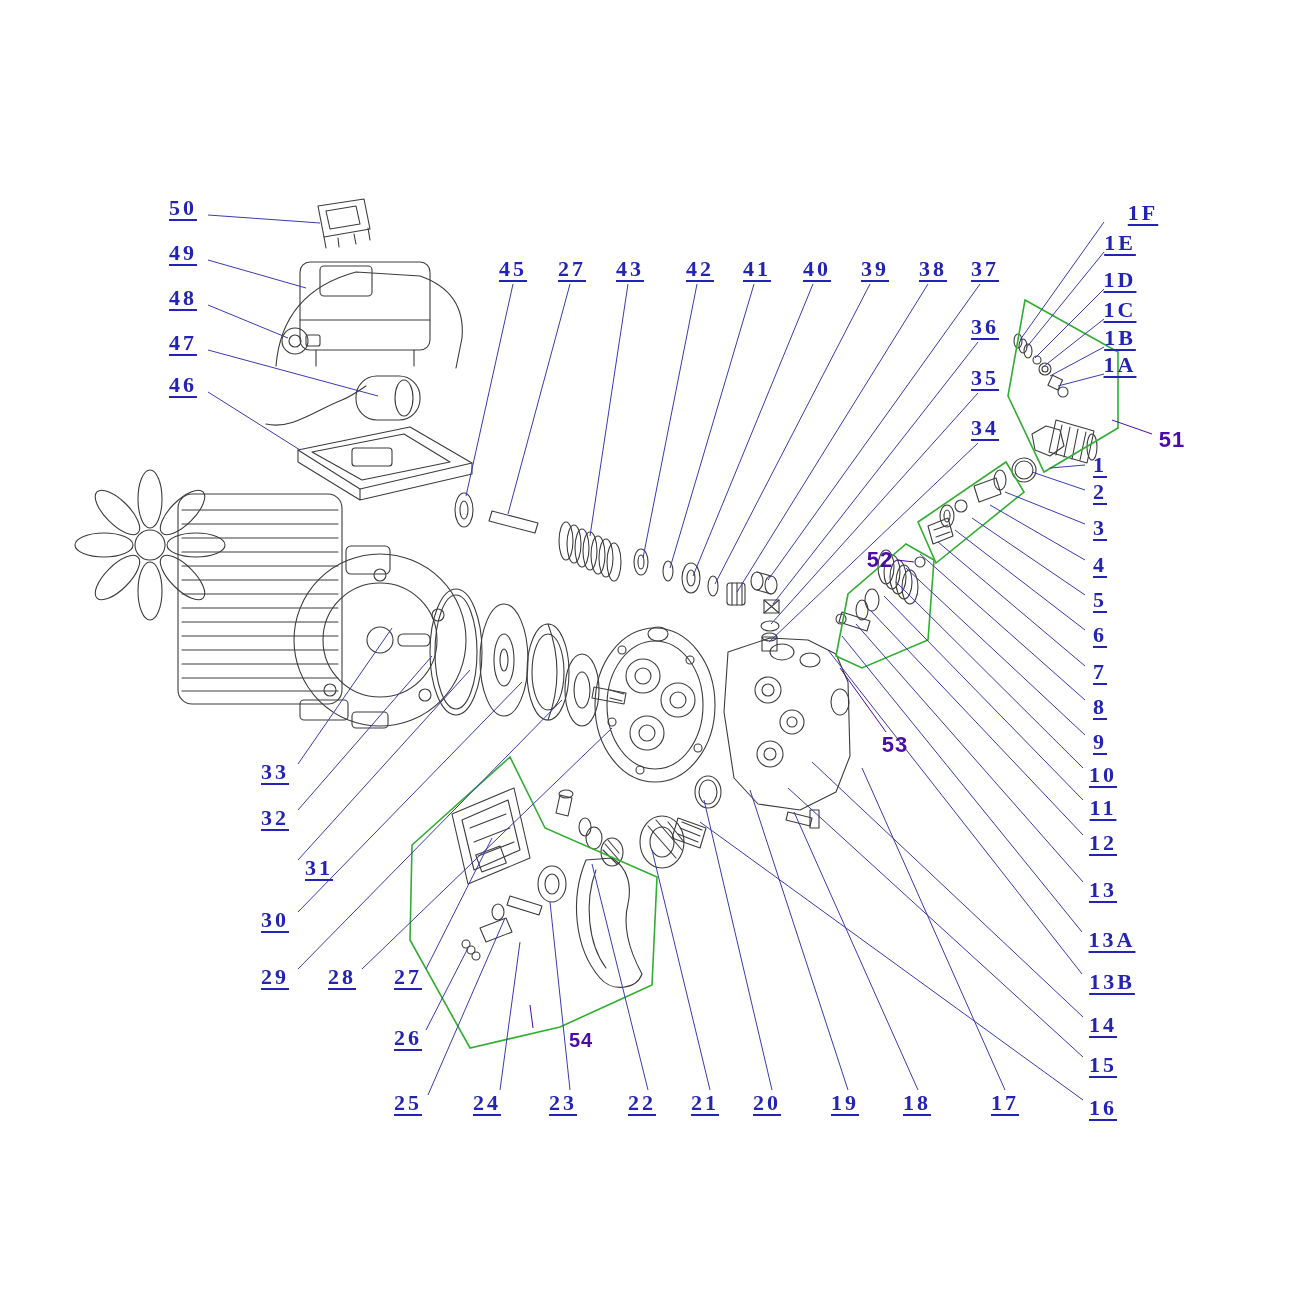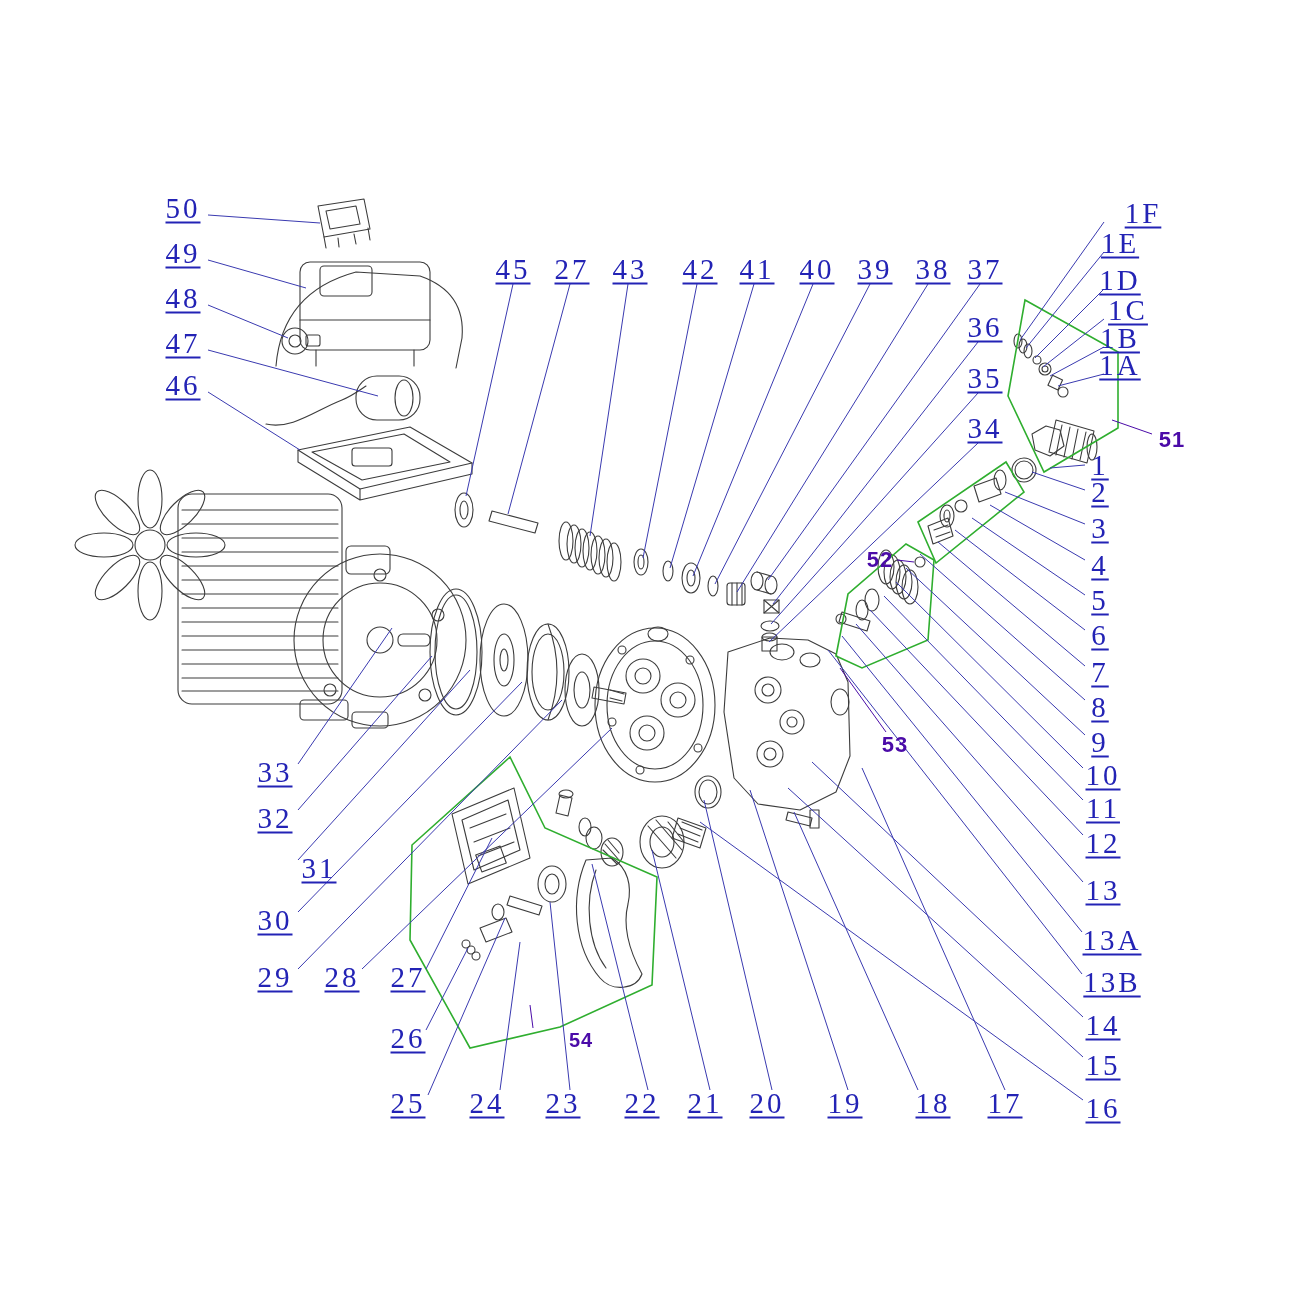--- a/index.html
+++ b/index.html
@@ -22,24 +22,25 @@
   #callout-layer{position:absolute;left:0;top:0;width:100%;height:100%;pointer-events:none;}
   .callout{
     position:absolute;
     transform:translate(-50%,-50%);
     white-space:nowrap;
     font-family:"Liberation Serif", serif;
     line-height:1;
   }
   .callout.plain{
     color:var(--label-blue);
-    font-size:29px;
+    font-size:22px;
     letter-spacing:3px;
     text-decoration:underline;
     text-underline-offset:4px;
+    font-weight:bold;
   }
   .callout.accent{
     color:var(--label-accent);
     font-family:"Liberation Sans", sans-serif;
     font-weight:bold;
     font-size:22px;
     letter-spacing:1px;
   }
 </style>
 </head>
@@ -351,21 +352,21 @@
       <div class="callout plain" style="left: 817px; top: 269px;">40</div>
       <div class="callout plain" style="left: 875px; top: 269px;">39</div>
       <div class="callout plain" style="left: 933px; top: 269px;">38</div>
       <div class="callout plain" style="left: 985px; top: 269px;">37</div>
       <div class="callout plain" style="left: 985px; top: 327px;">36</div>
       <div class="callout plain" style="left: 985px; top: 378px;">35</div>
       <div class="callout plain" style="left: 985px; top: 428px;">34</div>
       <div class="callout plain" style="left: 1120px; top: 213px; margin-left: 23px;">1F</div>
       <div class="callout plain" style="left: 1120px; top: 243px;">1E</div>
       <div class="callout plain" style="left: 1120px; top: 280px;">1D</div>
-      <div class="callout plain" style="left: 1120px; top: 310px; margin-left: 8px;">1C</div>
+      <div class="callout plain" style="left: 1120px; top: 310px;">1C</div>
       <div class="callout plain" style="left: 1120px; top: 338px;">1B</div>
       <div class="callout plain" style="left: 1120px; top: 365px;">1A</div>
       <div class="callout accent" style="left: 1172px; top: 440px;">51</div>
       <div class="callout plain" style="left: 1100px; top: 465px;">1</div>
       <div class="callout plain" style="left: 1100px; top: 492px;">2</div>
       <div class="callout plain" style="left: 1100px; top: 528px;">3</div>
       <div class="callout plain" style="left: 1100px; top: 565px;">4</div>
       <div class="callout plain" style="left: 1100px; top: 600px;">5</div>
       <div class="callout plain" style="left: 1100px; top: 635px;">6</div>
       <div class="callout plain" style="left: 1100px; top: 672px;">7</div>
@@ -391,17 +392,17 @@
       <div class="callout plain" style="left: 408px; top: 977px;">27</div>
       <div class="callout plain" style="left: 408px; top: 1038px;">26</div>
       <div class="callout accent" style="left: 533px; top: 1040px; font-size: 20px; margin-left: 48px;">54</div>
       <div class="callout plain" style="left: 408px; top: 1103px;">25</div>
       <div class="callout plain" style="left: 487px; top: 1103px;">24</div>
       <div class="callout plain" style="left: 563px; top: 1103px;">23</div>
       <div class="callout plain" style="left: 642px; top: 1103px;">22</div>
       <div class="callout plain" style="left: 705px; top: 1103px;">21</div>
       <div class="callout plain" style="left: 767px; top: 1103px;">20</div>
       <div class="callout plain" style="left: 845px; top: 1103px;">19</div>
-      <div class="callout plain" style="left: 917px; top: 1103px; margin-left: 16px;">18</div>
+      <div class="callout plain" style="left: 917px; top: 1103px;">18</div>
       <div class="callout plain" style="left: 1005px; top: 1103px;">17</div>
     </div>
 
 </div>
 
 </body></html>

